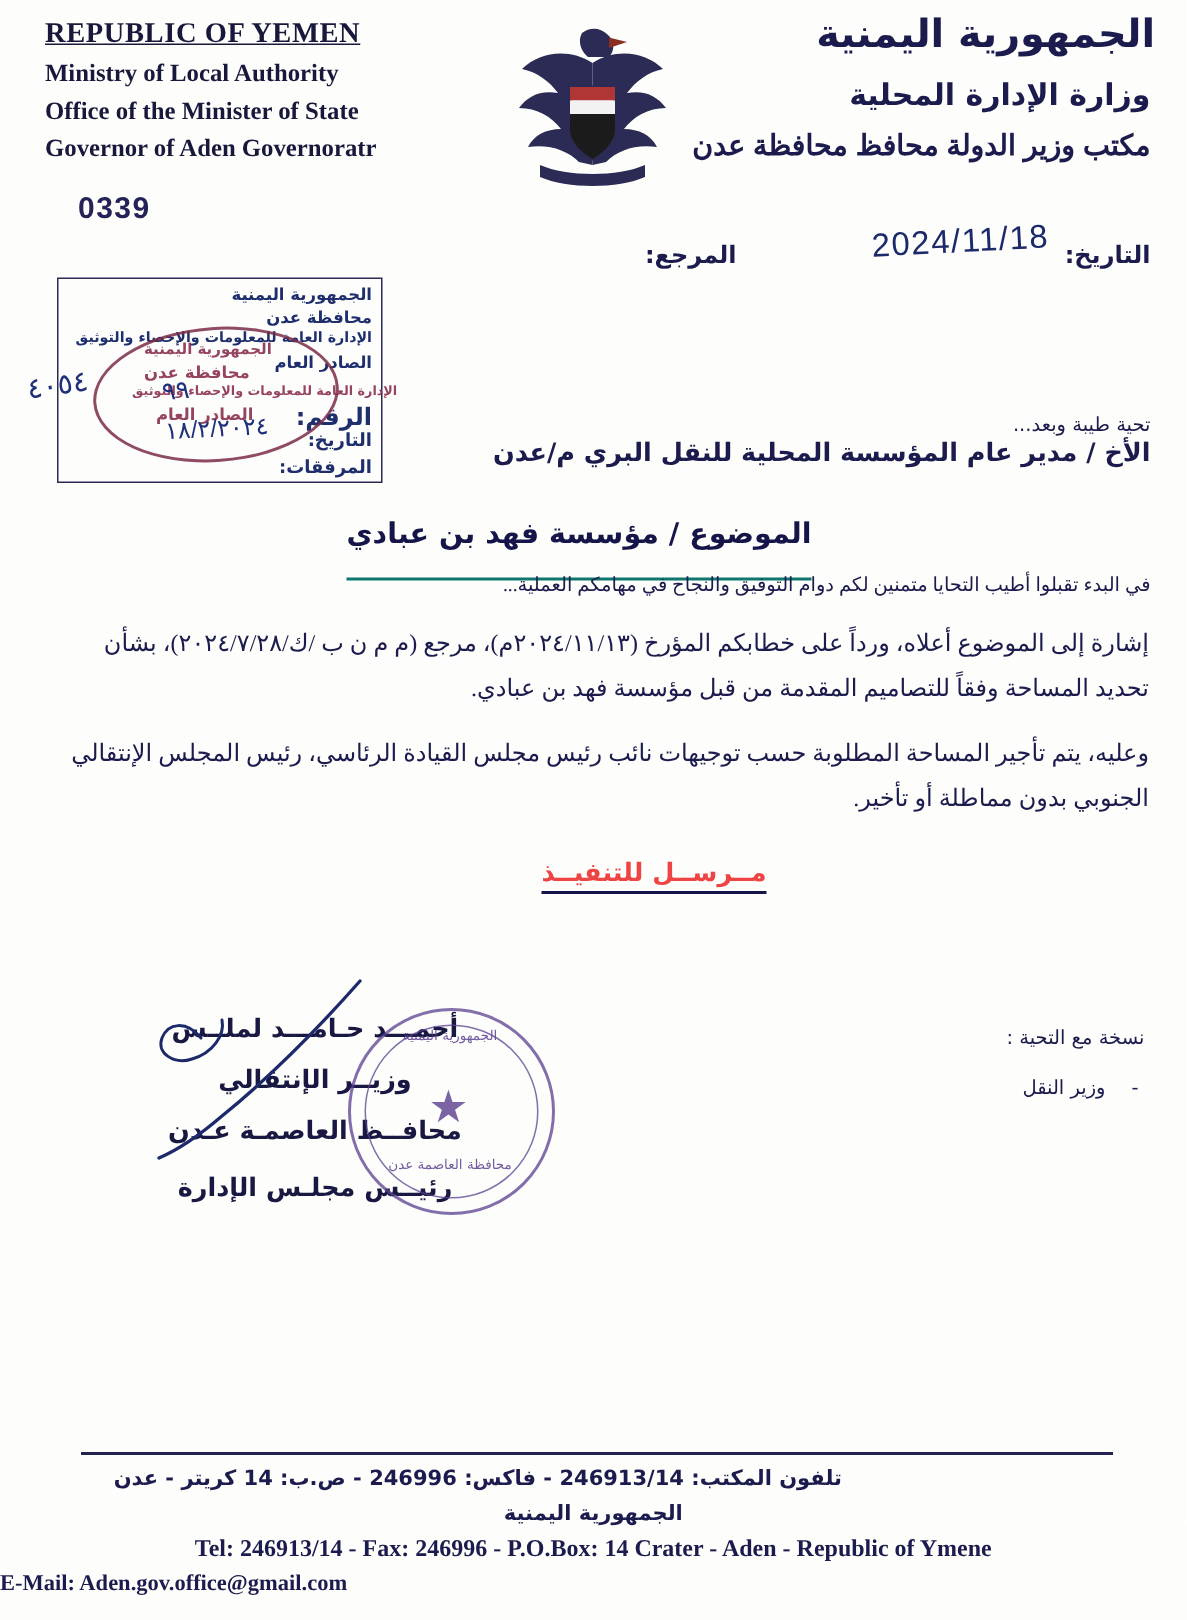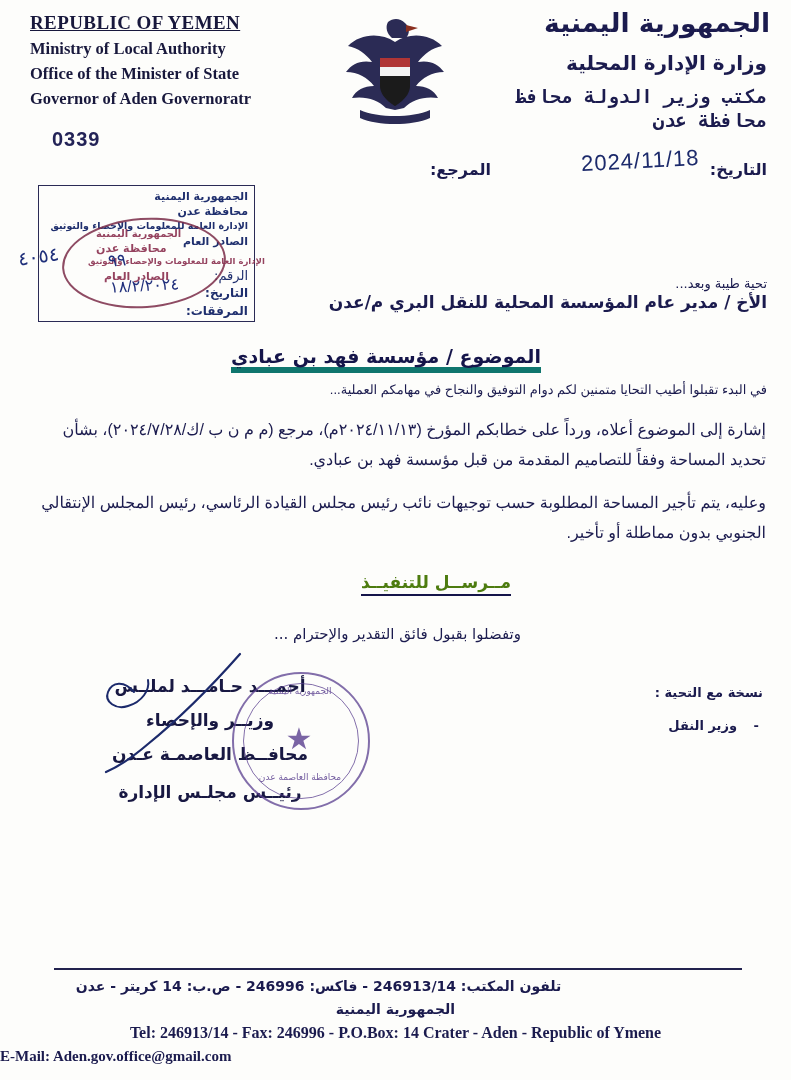--- a/index.html
+++ b/index.html
@@ -83,21 +83,21 @@
     font-weight: bold;
     margin-top: 13px;
     color: #1b1b4e;
     font-family: "DejaVu Sans", sans-serif;
   }
   .hdr-ar .a3 {
     font-size: 19px;
     font-weight: bold;
     margin-top: 10px;
     color: #1b1b4e;
-    font-family: Liberation Mono, monospace;
+    font-family: Liberation Sans, sans-serif;
   }
   .emblem {
     position: absolute;
     left: 330px;
     top: 6px;
     width: 130px;
     height: 125px;
   }
 
   
@@ -148,21 +148,21 @@
     direction: rtl;
     text-align: right;
     font-family: "DejaVu Sans", sans-serif;
     color: #1f2f6e;
     white-space: nowrap;
   }
   .sb-l1 { top: 4px;  font-size: 11px; font-weight: bold; }
   .sb-l2 { top: 19px; font-size: 11px; font-weight: bold; }
   .sb-l3 { top: 34px; font-size: 9.5px; font-weight: bold; }
   .sb-l4 { top: 49px; font-size: 11px; font-weight: bold; }
-  .sb-l6 { top: 82px; font-size: 13px; font-weight: normal; }
+  .sb-l6 { top: 82px; font-size: 16px; font-weight: bold; }
   .sb-l7 { top: 100px; font-size: 12px; font-weight: bold; }
   .sb-l8 { top: 118px; font-size: 12px; font-weight: bold; }
 
   .stamp-ellipse {
     position: absolute;
     left: 62px;
     top: 218px;
     width: 160px;
     height: 86px;
     border: 2px solid #7a2c48;
@@ -242,29 +242,29 @@
     top: 345px;
     direction: rtl;
     text-align: right;
     font-family: "DejaVu Sans", sans-serif;
     font-weight: bold;
     font-size: 19px;
     color: #15154a;
     white-space: nowrap;
   }
   .subject .u {
-    border-bottom: 6px solid #0f766e;
-    padding-bottom: 0;
+    border-bottom: 2px solid #0f766e;
+    padding-bottom: 18px;
   }
 
   .para {
     position: absolute;
     direction: rtl;
     text-align: right;
-    font-family: Liberation Sans, sans-serif;
+    font-family: Liberation Serif, serif;
     color: #1b1b4e;
     line-height: 1.85;
   }
   .p-open {
     right: 24px;
     top: 378px;
     width: 500px;
     font-size: 13px;
   }
   .p1 {
@@ -282,21 +282,21 @@
     font-size: 16px;
   }
   .forward {
     position: absolute;
     right: 280px;
     top: 572px;
     direction: rtl;
     font-family: "DejaVu Sans", sans-serif;
     font-weight: bold;
     font-size: 17px;
-    color: #4d7c0f;
+    color: #ef4444;
     letter-spacing: 2px;
   }
   .forward span {
     border-bottom: 2px solid #15154a;
     padding-bottom: 2px;
   }
   .closing {
     position: absolute;
     right: 270px;
     top: 625px;
@@ -390,21 +390,20 @@
   
   .cc {
     position: absolute;
     right: 28px;
     top: 685px;
     direction: rtl;
     text-align: right;
     font-family: "DejaVu Sans", sans-serif;
     color: #1b1b4e;
     width: 220px;
-    font-weight: bold;
   }
   .cc .cc-title { font-size: 13px; }
   .cc .cc-item { font-size: 13px; margin-top: 18px; padding-right: 26px; position: relative; }
   .cc .cc-item::before {
     content: "-";
     position: absolute;
     right: 4px;
   }
 
   
@@ -537,25 +536,24 @@
   </div>
 
   <div class="para p-open">في البدء تقبلوا أطيب التحايا متمنين لكم دوام التوفيق والنجاح في مهامكم العملية...</div>
   <div class="para p1">إشارة إلى الموضوع أعلاه، ورداً على خطابكم المؤرخ (٢٠٢٤/١١/١٣م)، مرجع (م م ن ب /ك/٢٠٢٤/٧/٢٨)، بشأن تحديد المساحة وفقاً للتصاميم المقدمة من قبل مؤسسة فهد بن عبادي.</div>
   <div class="para p2">وعليه، يتم تأجير المساحة المطلوبة حسب توجيهات نائب رئيس مجلس القيادة الرئاسي، رئيس المجلس الإنتقالي الجنوبي بدون مماطلة أو تأخير.</div>
 
   <div class="forward">
     <span>مــرســل للتنفيــذ</span>
   </div>
 
-  <div class="closing">وتفضلوا بقبول فائق التقدير والإحترام ...</div>
 
   <div class="sig-block">
     <div class="s1">أحمـــد حـامـــد لملــس</div>
-    <div class="s2">وزيــر والإحصاء</div>
+    <div class="s2">وزيــر الإنتقالي</div>
     <div class="s3">محافــظ العاصمـة عـدن</div>
     <div class="s4">رئيــس مجلـس الإدارة</div>
   </div>
 
   <svg class="sig-stroke" viewBox="0 0 170 150" aria-hidden="true">
     <path d="M150 6 C120 40 90 70 58 96 C44 108 30 118 16 124" fill="none" stroke="#1c2a6b" stroke-width="2.2" stroke-linecap="round"></path>
     <path d="M44 44 C34 32 22 34 18 44 C14 54 26 62 38 58 C52 54 60 42 58 32" fill="none" stroke="#1c2a6b" stroke-width="2" stroke-linecap="round"></path>
   </svg>
 
   <div class="round-stamp"></div>

